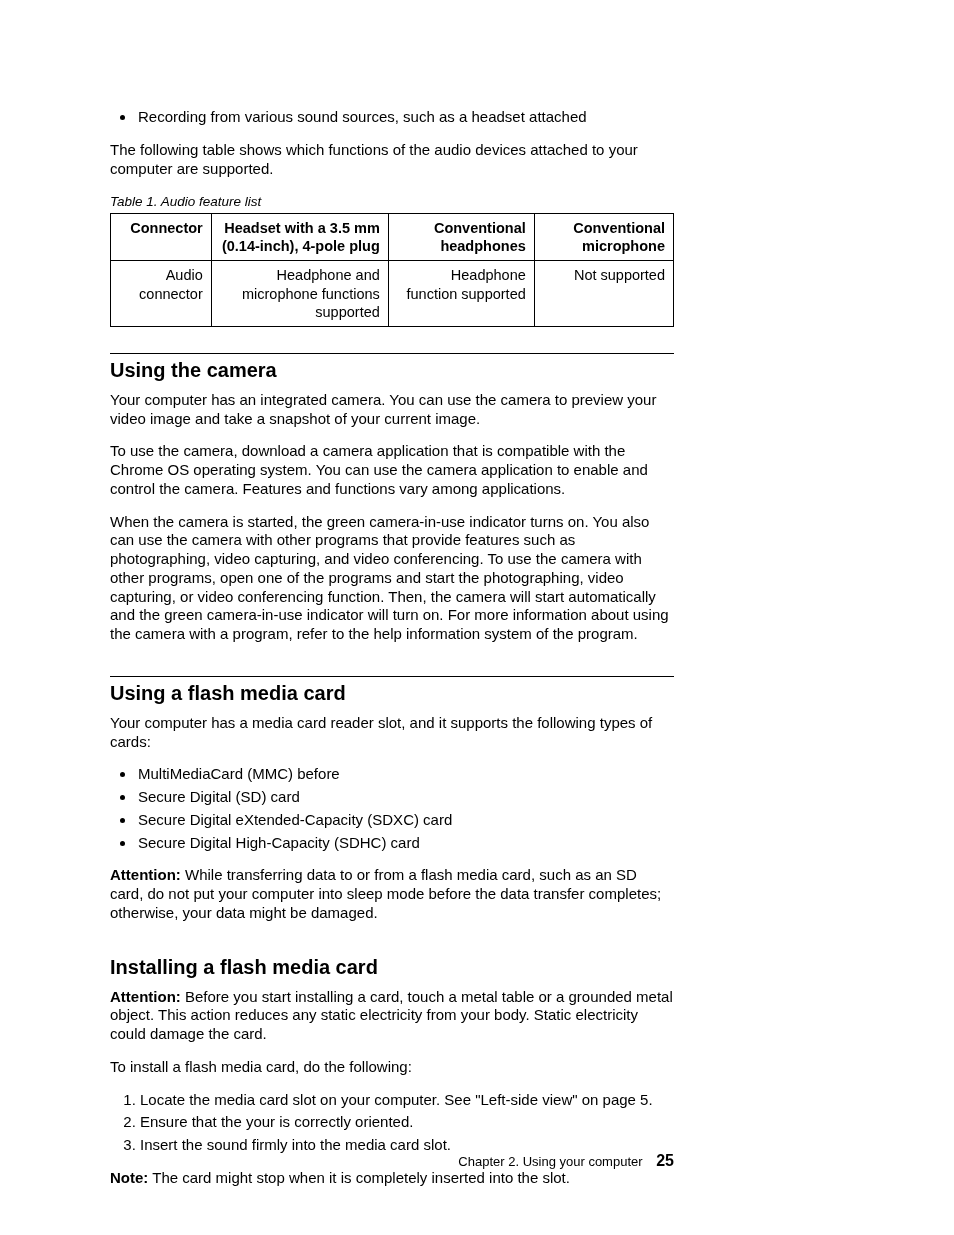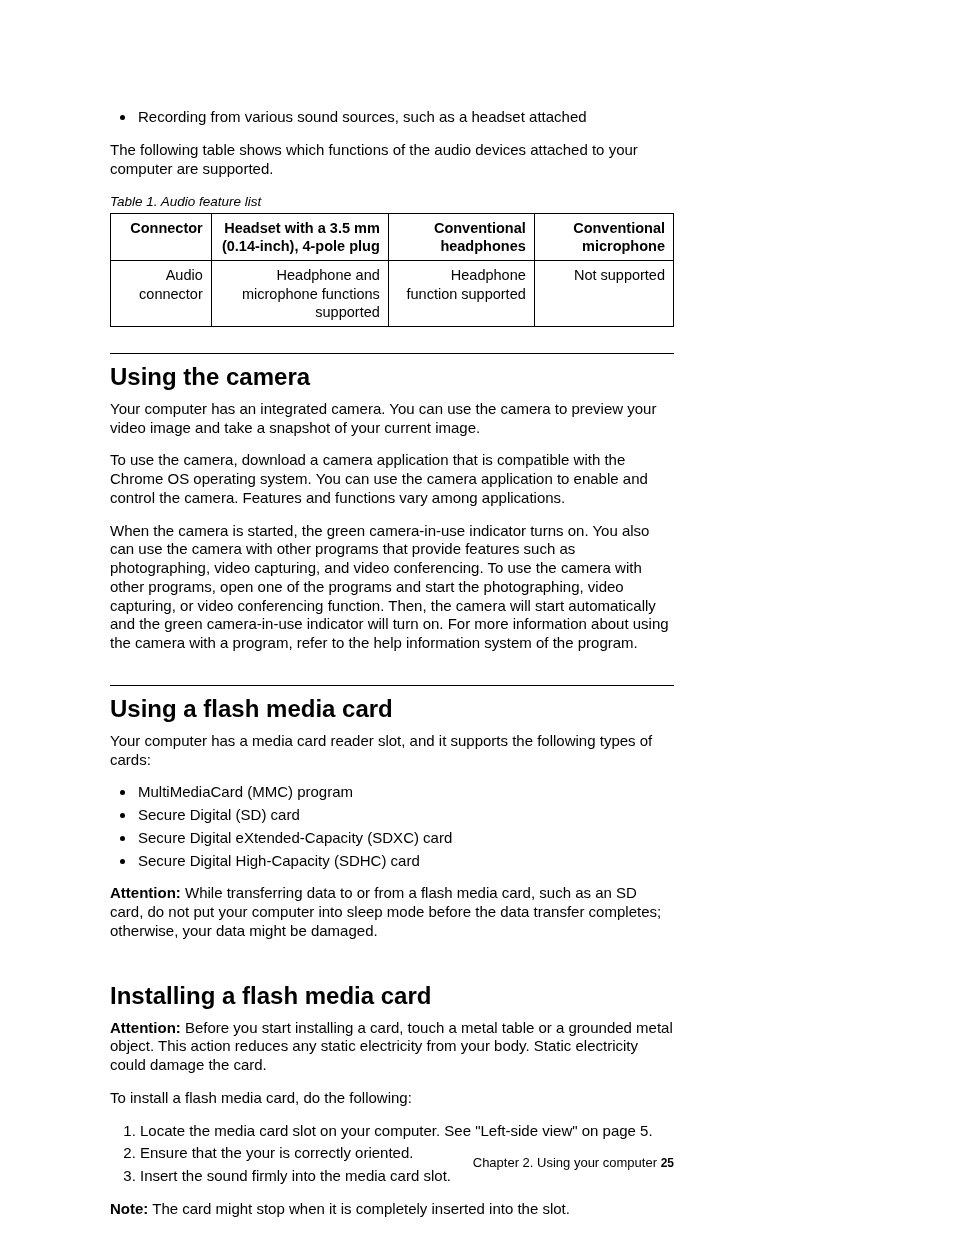--- a/index.html
+++ b/index.html
@@ -42,44 +42,44 @@
     text-align: right;
     vertical-align: top;
   }
   table.feature th { font-weight: bold; }
   hr.rule {
     border: none;
     border-top: 1px solid #000;
     margin: 0 0 4px 0;
   }
   h2 {
-    font-size: 24px;
+    font-size: 20px;
     font-weight: bold;
-    margin: 8px 0 8px 0;
+    margin: 0 0 8px 0;
   }
   .section-gap { height: 18px; }
   ul.cards {
     list-style: disc;
     margin: 6px 0 14px 0;
     padding-left: 26px;
   }
   ul.cards li { margin: 4px 0; padding-left:2px; }
   ol.steps {
     margin: 6px 0 14px 0;
     padding-left: 30px;
   }
   ol.steps li { margin: 4px 0; }
   .strong-run { font-weight: bold; }
   .footer {
     position: absolute;
     bottom: 64px;
     right: 98px;
     font-size: 13px;
   }
-  .footer .pnum { font-weight: bold; font-size:12px;}
+  .footer .pnum { font-weight: bold; margin-left: 10px; font-size:16px;}
 </style>
 </head>
 <body>
 
 <div class="page">
 
   <ul class="top-bullet">
     <li>Recording from various sound sources, such as a headset attached</li>
   </ul>
 
@@ -108,21 +108,21 @@
   <h2>Using the camera</h2>
   <p>Your computer has an integrated camera. You can use the camera to preview your video image and take a snapshot of your current image.</p>
   <p>To use the camera, download a camera application that is compatible with the Chrome OS operating system. You can use the camera application to enable and control the camera. Features and functions vary among applications.</p>
   <p>When the camera is started, the green camera-in-use indicator turns on. You also can use the camera with other programs that provide features such as photographing, video capturing, and video conferencing. To use the camera with other programs, open one of the programs and start the photographing, video capturing, or video conferencing function. Then, the camera will start automatically and the green camera-in-use indicator will turn on. For more information about using the camera with a program, refer to the help information system of the program.</p>
 
   <div class="section-gap"></div>
   <hr class="rule">
   <h2>Using a flash media card</h2>
   <p>Your computer has a media card reader slot, and it supports the following types of cards:</p>
   <ul class="cards">
-    <li>MultiMediaCard (MMC) program</li>
+    <li>MultiMediaCard (MMC) before</li>
     <li>Secure Digital (SD) card</li>
     <li>Secure Digital eXtended-Capacity (SDXC) card</li>
     <li>Secure Digital High-Capacity (SDHC) card</li>
   </ul>
   <p>
     <span class="strong-run">Attention:</span><span> While transferring data to or from a flash media card, such as an SD card, do not put your computer into sleep mode before the data transfer completes; otherwise, your data might be damaged.</span>
   </p>
 
   <div class="section-gap"></div>
   <h2>Installing a flash media card</h2>

